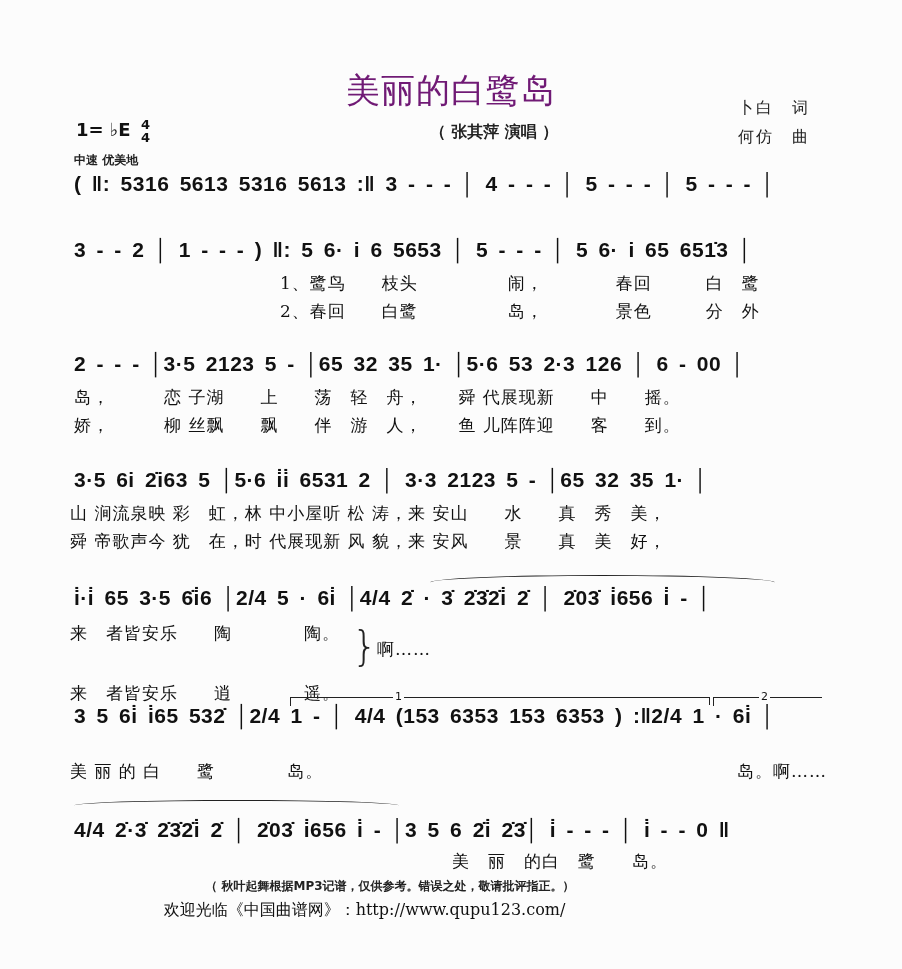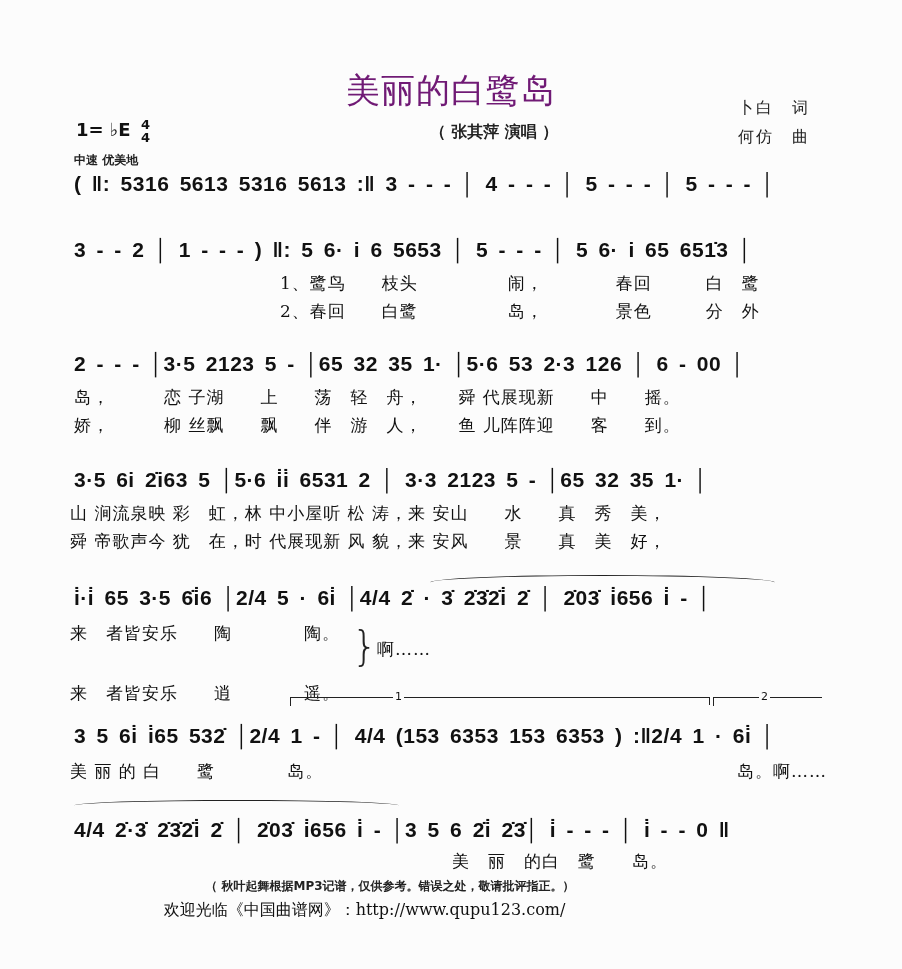--- a/index.html
+++ b/index.html
@@ -57,21 +57,21 @@
 <div class="abs lyric" style="left:70px; top:650px;margin-top:32px;">来　者皆安乐　　逍　　　　遥。</div>
 <div class="abs" style="left:352px; top:626px; font-size:40px; line-height:40px; font-weight:100; color:#222;">}</div>
 <div class="abs lyric" style="left:377px; top:638px;">啊……</div>
 
 <div class="volta" style="left:290px; top:697px; width:418px;"></div>
 <div class="volta-num" style="left:393px; top:690px;">1</div>
 <div class="volta" style="left:709px; top:697px; width:2px; border-top:none;"></div>
 <div class="volta" style="left:713px; top:697px; width:108px;"></div>
 <div class="volta-num" style="left:759px; top:690px;">2</div>
 
-<div class="abs notes" style="left:74px; top:724px; word-spacing:4px;">3 5 6i̇ i̇65 532̇ │2/4 1 - │ 4/4 (153 6353 153 6353 ) :‖2/4 1 · 6i̇ │</div>
+<div class="abs notes" style="left:74px; top:704px; word-spacing:4px;">3 5 6i̇ i̇65 532̇ │2/4 1 - │ 4/4 (153 6353 153 6353 ) :‖2/4 1 · 6i̇ │</div>
 <div class="abs lyric" style="left:70px; top:760px;">美 丽 的 白　　鹭　　　　岛。</div>
 <div class="abs lyric" style="left:737px; top:760px;">岛。啊……</div>
 
 <div class="abs" style="left:74px; top:800px; width:325px; height:10px; border-top:1.5px solid #222; border-radius:50% 50% 0 0;"></div>
 <div class="abs notes" style="left:74px; top:818px; word-spacing:4px;">4/4 2̇·3̇ 2̇3̇2̇i̇ 2̇ │ 2̇03̇ i̇656 i̇ - │3 5 6 2̇i̇ 2̇3̇│ i̇ - - - │ i̇ - - 0 ‖</div>
 <div class="abs lyric" style="left:452px; top:850px;">美　丽　的白　鹭　　岛。</div>
 
 <div class="abs footer-note">（ 秋叶起舞根据MP3记谱，仅供参考。错误之处，敬请批评指正。）</div>
 <div class="abs footer-site">欢迎光临《中国曲谱网》：http://www.qupu123.com/</div>
 

